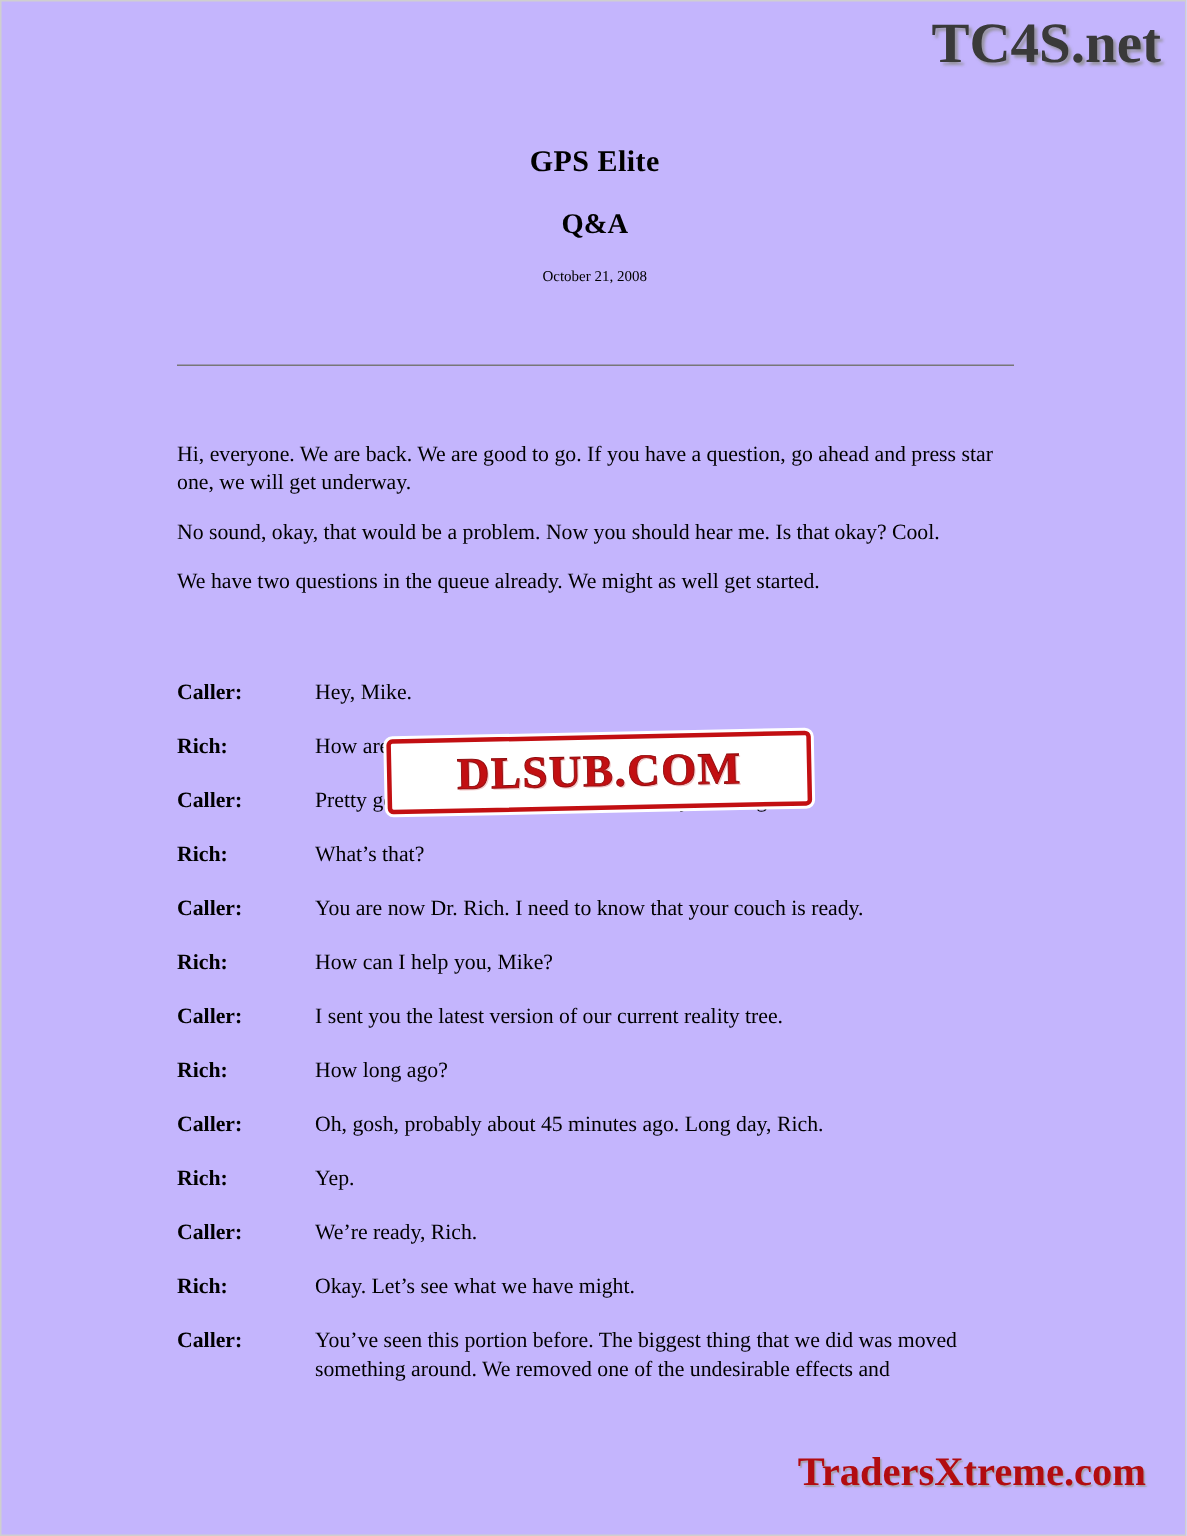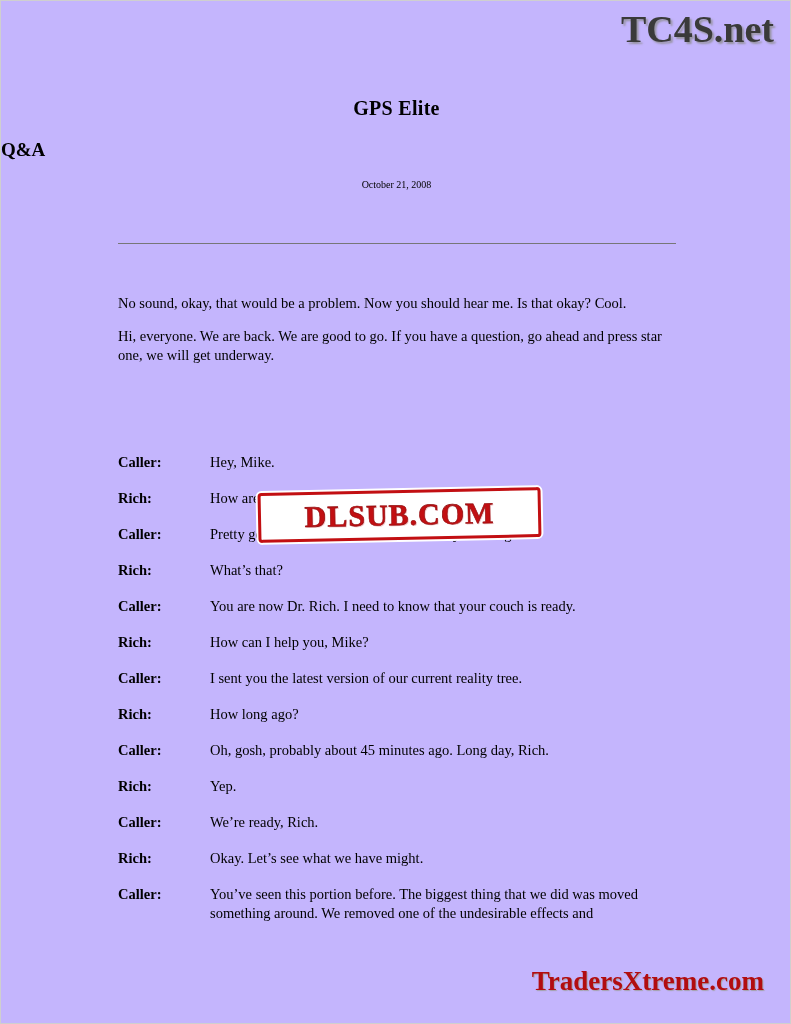--- a/index.html
+++ b/index.html
@@ -47,21 +47,21 @@
     text-align: center;
     font-size: 20px;
     font-weight: bold;
     letter-spacing: 0.3px;
   }
   .doc-subtitle {
     position: absolute;
     top: 138px;
     left: 0;
     width: 791px;
-    text-align: left;
+    text-align: center;
     font-size: 19px;
     font-weight: bold;
   }
   .doc-date {
     position: absolute;
     top: 178px;
     left: 0;
     width: 791px;
     text-align: center;
     font-size: 10px;
@@ -158,22 +158,23 @@
 
   <div class="site-watermark">TC4S.net</div>
 
   <div class="doc-title">GPS Elite</div>
   <div class="doc-subtitle">Q&amp;A</div>
   <div class="doc-date">October 21, 2008</div>
 
   <div class="rule"></div>
 
   <div class="intro">
+    <p>Hi, everyone. We are back. We are good to go. If you have a question, go ahead and press star one, we will get underway.</p>
     <p>No sound, okay, that would be a problem. Now you should hear me. Is that okay? Cool.</p>
-    <p>Hi, everyone. We are back. We are good to go. If you have a question, go ahead and press star one, we will get underway.</p>
+    <p>We have two questions in the queue already. We might as well get started.</p>
   </div>
 
   <table class="dialogue">
     <tbody>
       <tr>
         <td class="speaker">Caller:</td>
         <td class="line">Hey, Mike.</td>
       </tr>
       <tr>
         <td class="speaker">Rich:</td>

